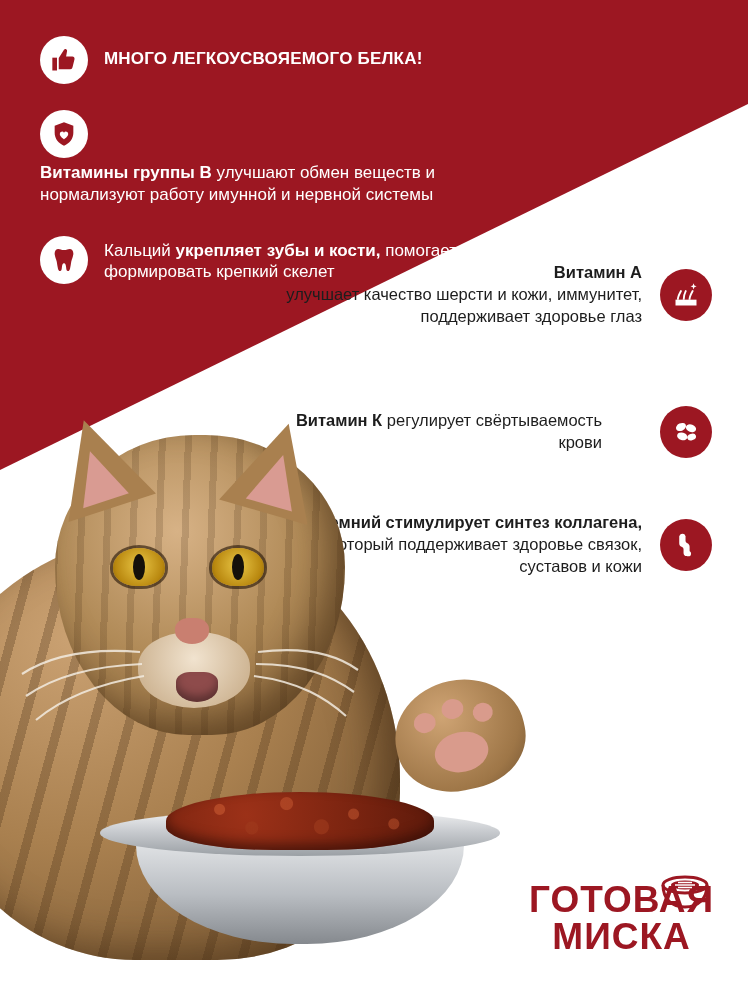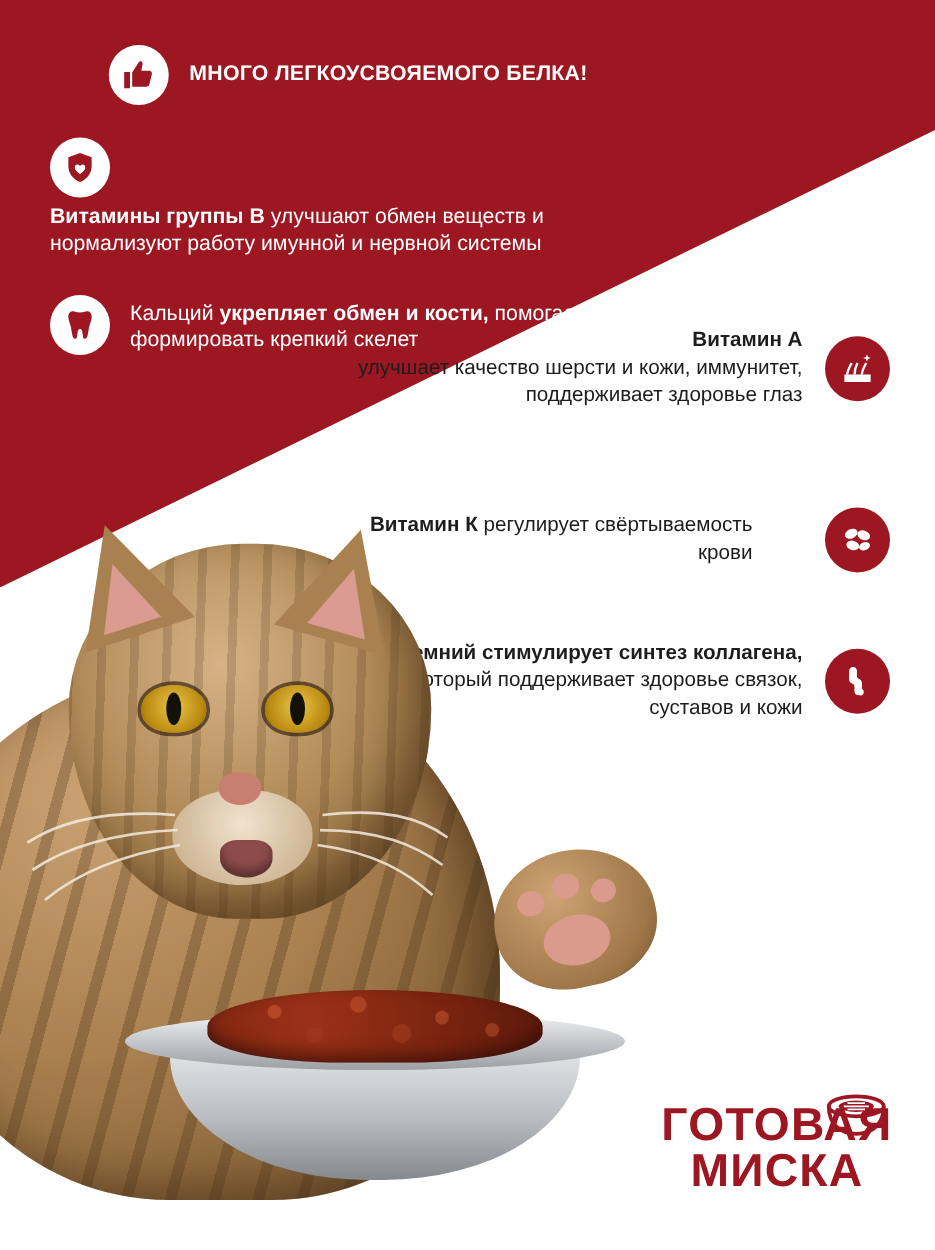--- a/index.html
+++ b/index.html
@@ -35,21 +35,20 @@
     position: absolute;
     left: 40px;
     top: 36px;
     width: 430px;
   }
   .bullet-row {
     position: relative;
     display: flex;
     align-items: flex-start;
     margin-bottom: 22px;
-    justify-content: flex-end;
   }
   .circle-icon {
     flex: 0 0 auto;
     width: 48px;
     height: 48px;
     border-radius: 50%;
     background: #ffffff;
     display: flex;
     align-items: center;
     justify-content: center;
@@ -324,21 +323,21 @@
       </div>
       <div class="bullet-text"><b>Витамины группы B</b> улучшают обмен веществ и нормализуют работу имунной и нервной системы</div>
     </div>
 
     <div class="bullet-row">
       <div class="circle-icon">
         <svg width="28" height="28" viewBox="0 0 24 24" fill="#9c1722">
           <path d="M7.2 2.5c1.6 0 2.3.9 4.8.9s3.2-.9 4.8-.9c2.2 0 3.4 1.8 3.2 4.4-.2 2.6-1.3 4.2-1.8 6.6-.4 2-.5 3.9-1 5.7-.3 1.2-.8 2.3-1.8 2.3-1.3 0-1.4-1.6-1.6-3.3-.2-1.6-.5-3.4-1.8-3.4s-1.6 1.8-1.8 3.4c-.2 1.7-.3 3.3-1.6 3.3-1 0-1.5-1.1-1.8-2.3-.5-1.8-.6-3.7-1-5.7C5.3 11.1 4.2 9.5 4 6.9 3.8 4.3 5 2.5 7.2 2.5z"></path>
         </svg>
       </div>
-      <div class="bullet-text">Кальций <b>укрепляет обмен и кости,</b> помогает формировать крепкий скелет</div>
+      <div class="bullet-text">Кальций <b>укрепляет зубы и кости,</b> помогает формировать крепкий скелет</div>
     </div>
   </div>
 
   <div class="right-item" id="item-vit-a">
     <div class="right-text"><b>Витамин A</b><br>улучшает качество шерсти и кожи, иммунитет, поддерживает здоровье глаз</div>
     <div class="red-circle">
       <svg width="28" height="28" viewBox="0 0 24 24" fill="#ffffff">
         <path d="M3 16h18v5H3z"></path>
         <path d="M5 16c0-3 2-6 3-8M10 16c0-3 1-6 2-8M15 16c0-3 2-6 3-8" stroke="#ffffff" stroke-width="1.6" fill="none"></path>
         <path d="M18.5 2l.7 1.9 1.9.7-1.9.7-.7 1.9-.7-1.9-1.9-.7 1.9-.7z"></path>

